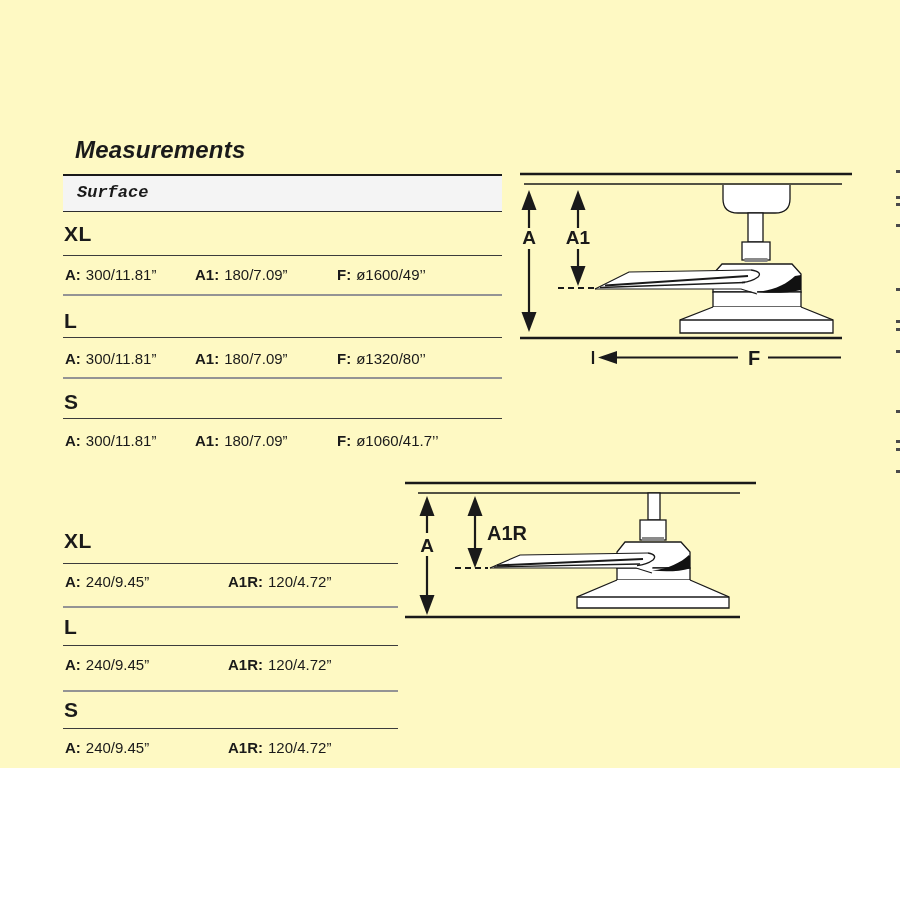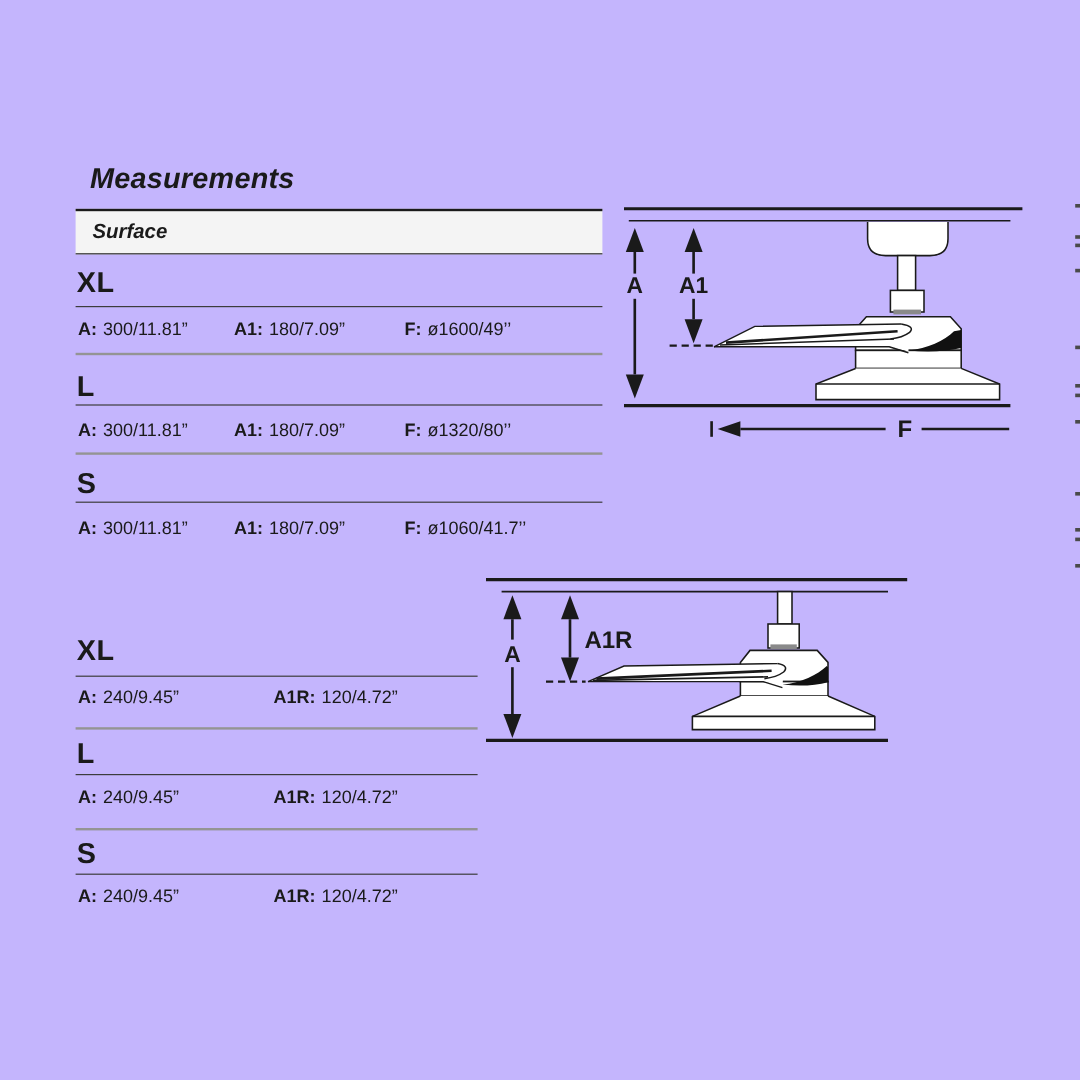--- a/index.html
+++ b/index.html
@@ -1,26 +1,26 @@
 <!DOCTYPE html>
 <html><head>
 <meta charset="utf-8">
 <style>
   html,body{margin:0;padding:0;background:#fff;}
-  #page{position:relative;width:900px;height:900px;background:#c4b5fd;overflow:hidden;
+  #page{position:relative;width:900px;height:768px;background:#fef9c3;overflow:hidden;
         font-family:"Liberation Sans","DejaVu Sans",sans-serif;color:#1a1a1a;}
   .abs{position:absolute;}
   
   #page-title{left:75px;top:136px;font-size:24px;font-weight:bold;font-style:italic;letter-spacing:.2px;}
   
   .spec-table{position:absolute;}
   .band{position:absolute;left:0;right:0;top:0;height:35px;background:#f4f4f4;
-        border-top:2.5px solid #1a1a1a;border-bottom:1.5px solid #2e2e2e;}
+        border-top:2.5px solid #1a1a1a;border-bottom:1.5px solid #2e2e2e;font-family:Liberation Mono, monospace;}
   .band-label{position:absolute;left:14px;top:7px;font-size:17px;font-weight:bold;font-style:italic;}
-  .size-label{position:absolute;left:1px;font-size:24px;font-weight:bold;letter-spacing:.5px;text-align:right;}
+  .size-label{position:absolute;left:1px;font-size:21px;font-weight:bold;letter-spacing:.5px;text-align:right;}
   .rule-dark{position:absolute;left:0;right:0;height:0;border-top:1.4px solid #3c3c3c;}
   .rule-light{position:absolute;left:0;right:0;height:0;border-top:2px solid #949494;}
   .row-specs{position:absolute;left:0;right:0;height:22px;font-size:15px;}
   .spec{position:absolute;white-space:nowrap;}
   .spec b{font-weight:bold;}
   .spec .v{margin-left:5px;}
   
   .diagram{position:absolute;}
   .dlabel{font-family:"Liberation Sans","DejaVu Sans",sans-serif;font-weight:bold;font-size:19px;fill:#1a1a1a;}
   .artifact{position:absolute;left:896px;width:4px;height:2.5px;background:#4a4a4a;}

